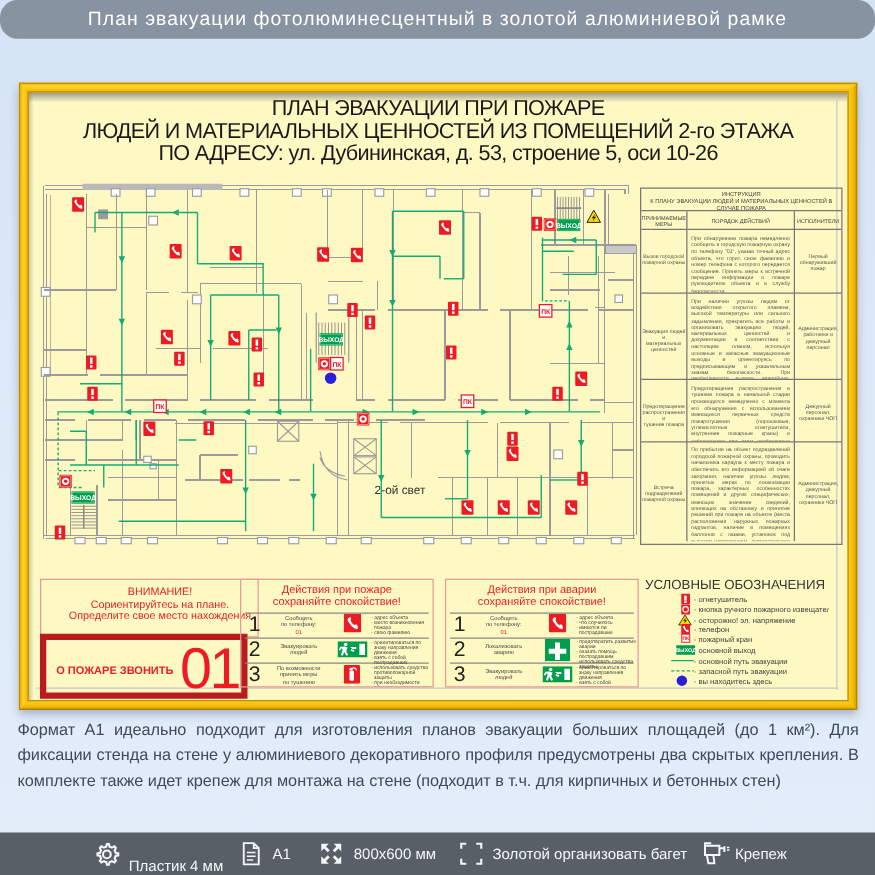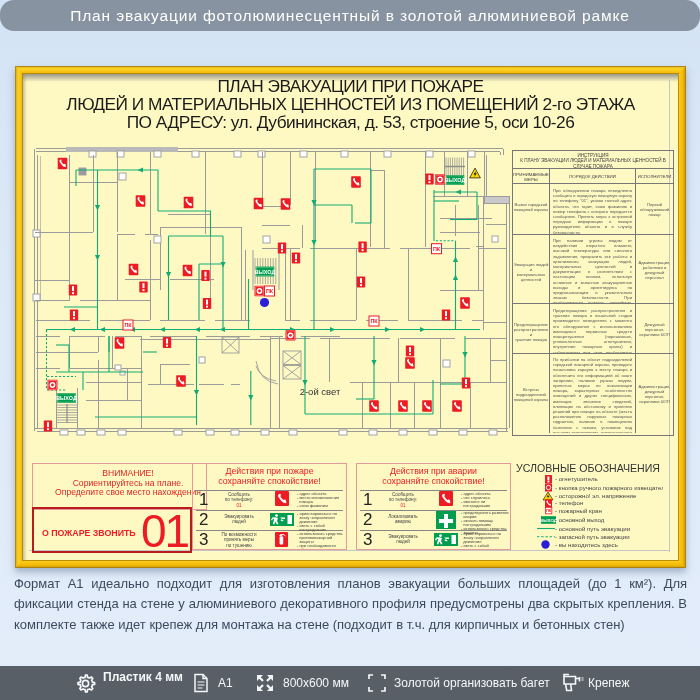--- a/index.html
+++ b/index.html
@@ -444,21 +444,21 @@
 
     <div class="abs" style="left:0;top:203px;width:37px;height:79px;border-right:1px solid #777;font-size:4.2px;line-height:5px;text-align:center;padding-top:33px;box-sizing:border-box;overflow:hidden;">Встреча<br>подразделений<br>пожарной охраны</div>
     <div class="abs" style="left:37px;top:203px;width:86px;height:79px;border-right:1px solid #777;font-size:4.2px;line-height:5.2px;text-align:justify;padding:3px 3px 0 3px;box-sizing:border-box;overflow:hidden;">По прибытии на объект подразделений городской пожарной охраны, проводить начальника караула к месту пожара и обеспечить его информацией об очаге загорания, наличии угрозы людям, принятых мерах по локализации пожара, характерных особенностях помещений и других специфических, имеющих значение сведений, влияющих на обстановку и принятие решений при пожаре на объекте (места расположения наружных пожарных гидрантов, наличие в помещениях баллонов с газами, установок под высоким напряжением, дорогостоящего оборудования, ценной документации и т.п.).</div>
     <div class="abs" style="left:123px;top:203px;width:37px;height:79px;font-size:4.2px;line-height:5px;text-align:center;padding-top:30px;box-sizing:border-box;overflow:hidden;">Администрация,<br>дежурный<br>персонал,<br>охранники ЧОП</div>
   </div>
 
   <div class="abs" style="left:9px;top:389px;width:156px;height:40px;border:1px solid #e59a9a;color:#e02424;text-align:center;font-size:8.6px;line-height:9.6px;padding-top:5px;box-sizing:content-box;padding-left:17px;">
     ВНИМАНИЕ!<br>Сориентируйтесь на плане.<br>Определите свое место нахождения
   </div>
 
-  <div class="abs" style="left:9px;top:433px;width:156px;height:42px;border:2px solid #b91c1c;color:#ed1c24;">
+  <div class="abs" style="left:9px;top:433px;width:156px;height:42px;border:5px solid #b91c1c;color:#ed1c24;">
     <span class="abs" style="left:8px;top:19px;width:110px;font-size:8.8px;font-weight:bold;white-space:nowrap;">О ПОЖАРЕ ЗВОНИТЬ</span>
     <span class="abs" style="left:107px;top:-5px;font-size:46px;letter-spacing:-2px;">01</span>
   </div>
 
   <div id="box3" class="abs" style="left:169px;top:389px;width:153px;height:85px;border:1px solid #e59a9a;overflow:hidden;">
     <div class="abs" style="left:0;top:3px;width:153px;text-align:center;color:#ed1c24;font-size:8.8px;line-height:9.8px;">Действия при пожаре<br>сохраняйте спокойствие!</div>
     <div class="abs" style="left:3px;top:25.5px;width:147px;height:0;border-top:1px solid #888;"></div>
     <div class="abs" style="left:3px;top:46px;width:147px;height:0;border-top:1px solid #888;"></div>
     <div class="abs" style="left:3px;top:66px;width:147px;height:0;border-top:1px solid #888;"></div>
 
@@ -624,21 +624,21 @@
 
 <div class="abs" style="left:0;top:666px;width:700px;height:34px;background:#585f66;"></div>
 <div id="features" class="abs" style="left:0;top:666px;width:700px;height:34px;color:#f5f8fa;font-size:12px;">
 
   <svg class="abs" style="left:75px;top:7px;" width="21" height="21" viewBox="0 0 21 21">
     <g fill="none" stroke="#f3f6f9" stroke-width="1.7">
       <circle cx="10.5" cy="10.5" r="3.1"></circle>
       <path d="M10.5,2.2 l1.6,0 .5,2.1 a6.6,6.6 0 0 1 1.9,.8 l2-1 1.2,1.2 -1,2 a6.6,6.6 0 0 1 .8,1.9 l2.1,.5 0,1.6 -2.1,.5 a6.6,6.6 0 0 1 -.8,1.9 l1,2 -1.2,1.2 -2-1 a6.6,6.6 0 0 1 -1.9,.8 l-.5,2.1 -1.6,0 -.5,-2.1 a6.6,6.6 0 0 1 -1.9,-.8 l-2,1 -1.2,-1.2 1,-2 a6.6,6.6 0 0 1 -.8,-1.9 l-2.1,-.5 0,-1.6 2.1,-.5 a6.6,6.6 0 0 1 .8,-1.9 l-1,-2 1.2,-1.2 2,1 a6.6,6.6 0 0 1 1.9,-.8 Z"></path>
     </g>
   </svg>
-  <span class="abs" style="left:103px;top:4px;font-weight:bold;">Пластик 4 мм</span>
+  <span class="abs" style="left:103px;top:20px;">Пластик 4 мм</span>
 
   <svg class="abs" style="left:193px;top:7px;" width="16" height="20" viewBox="0 0 16 20">
     <g fill="none" stroke="#f3f6f9" stroke-width="1.5">
       <path d="M2,1.5 h8 l4,4 v13 h-12 Z"></path>
       <path d="M10,1.5 v4 h4"></path>
     </g>
     <path d="M4.5,9 h7 M4.5,12 h7 M4.5,15 h5" stroke="#f3f6f9" stroke-width="1.2"></path>
   </svg>
   <span class="abs" style="left:218px;top:10px;">А1</span>
 

